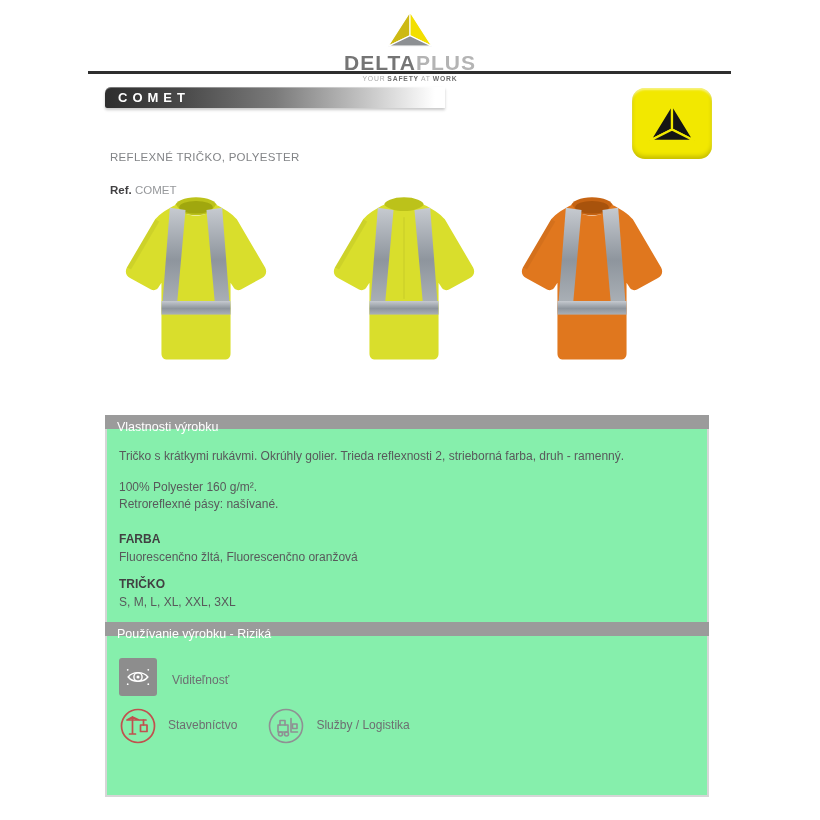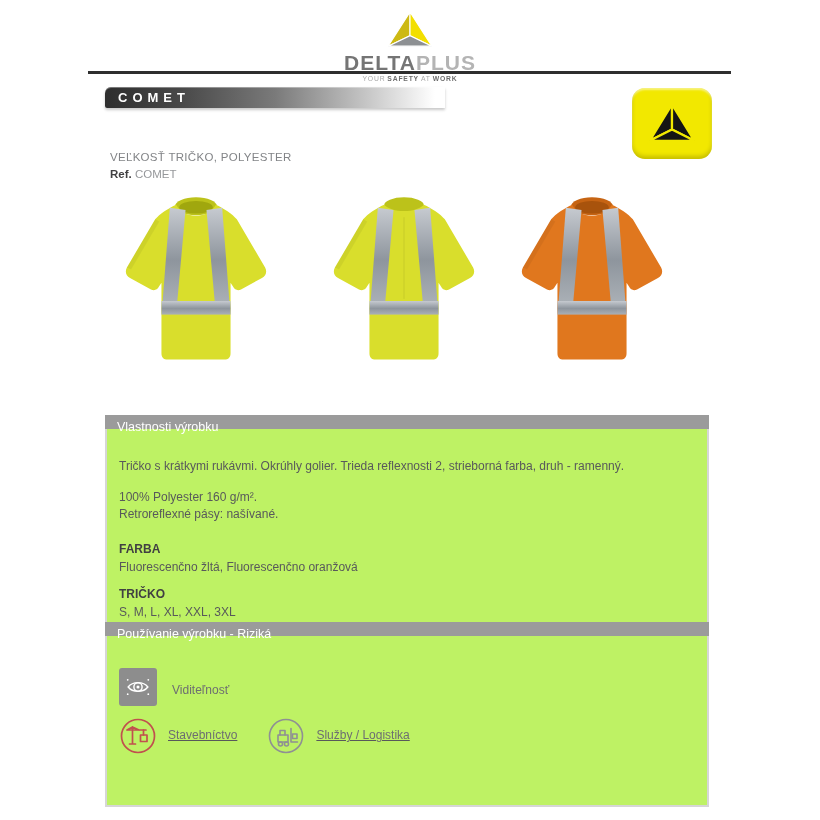--- a/index.html
+++ b/index.html
@@ -35,60 +35,60 @@
   
   .app-icon{
     position:absolute;left:632px;top:88px;width:80px;height:71px;
     background:#f2e800;border-radius:13px;
     display:flex;align-items:center;justify-content:center;
     box-shadow:inset 0 -3px 4px rgba(0,0,0,0.18), inset 0 2px 2px rgba(255,255,255,0.5);
   }
 
   
   .subtitle{position:absolute;left:110px;top:151px;font-size:11.5px;color:#828487;letter-spacing:0.3px;}
-  .refline{position:absolute;left:110px;top:168px;font-size:11.5px;}
+  .refline{position:absolute;left:110px;top:184px;font-size:11.5px;}
   .refline .ref-label{font-weight:bold;color:#414042;}
   .refline .ref-value{color:#96989b;}
 
   
   .shirt-fig{position:absolute;top:190px;width:168px;height:178px;margin:0;}
   .shirt-fig.pos-0{left:112px;}
   .shirt-fig.pos-1{left:320px;}
   .shirt-fig.pos-2{left:508px;}
   .shirt-body{fill:var(--shirt);}
   .shirt-collar{fill:var(--collar);}
   .shirt-collar-inner{fill:var(--collar-inner);}
 
   
   .panel{position:absolute;left:105px;width:604px;box-sizing:border-box;}
   .panel-header{
     height:14px;background:#9b9b9b;color:#ffffff;
     font-size:12.5px;line-height:25px;padding-left:12px;
   }
   .panel-body{
-    background:#bef264;border:2px solid #d6d6d6;border-top:none;
-    padding:26px 12px 12px;font-size:12px;color:#58595b;line-height:1.45;
+    background:#86efac;border:2px solid #d6d6d6;border-top:none;
+    padding:16px 12px 12px;font-size:12px;color:#58595b;line-height:1.45;
   }
   .panel.properties{top:415px;}
   .panel.properties .panel-body{min-height:126px;}
   .panel.usage{top:622px;}
   .panel.usage .panel-body{min-height:131px;}
 
   .desc{margin:3px 0 14px;}
   .material div{line-height:1.4;}
   .material{margin:0 0 18px;}
   .attr-label{font-weight:bold;color:#414042;margin-top:9px;}
   .attr-value{margin-top:1px;}
 
   
   .vis-row{display:flex;align-items:flex-end;margin:6px 0 11px;}
   .vis-icon{width:38px;height:38px;background:#8d8d8d;border-radius:3px;
     display:flex;align-items:center;justify-content:center;flex:0 0 auto;}
   .vis-label{margin-left:15px;padding-bottom:7px;color:#6d6e71;}
-  .risk-row{display:flex;text-decoration:underline;}
+  .risk-row{display:flex;}
   .risk{display:flex;align-items:center;}
   .risk + .risk{margin-left:30px;}
   .risk-label{margin-left:11px;color:#6d6e71;}
   .risk-icon{display:block;}
 </style>
 </head>
 <body>
 
 <svg width="0" height="0" style="position:absolute" aria-hidden="true">
   <defs>
@@ -119,21 +119,21 @@
   </div>
 
   <div class="app-icon">
     <svg width="56" height="48" viewBox="0 0 60 48">
       <polygon points="30,3 6,42 30,30" fill="#141414" stroke="#f2e800" stroke-width="2.4"></polygon>
       <polygon points="30,3 54,42 30,30" fill="#141414" stroke="#f2e800" stroke-width="2.4"></polygon>
       <polygon points="6,42 54,42 30,30" fill="#141414" stroke="#f2e800" stroke-width="2.4"></polygon>
     </svg>
   </div>
 
-  <div class="subtitle">VEĽKOSŤ TRIČKO, POLYESTER</div>
+  <div class="subtitle">REFLEXNÉ TRIČKO, POLYESTER</div>
   <div class="refline">
     <span class="ref-label">Ref.</span>
     <span class="ref-value">COMET</span>
   </div>
 
   <figure class="shirt-fig pos-0" style="--shirt: #d9de2c; --collar: #bcc21a; --collar-inner: #a0a70e;">
     <svg width="168" height="178" viewBox="0 0 160 170">
       <ellipse class="shirt-collar" cx="80" cy="15.5" rx="20" ry="8.5"></ellipse>
       <ellipse class="shirt-collar-inner" cx="80" cy="16.5" rx="16" ry="6"></ellipse>
       <path class="shirt-body" d="M61,14 C54,17 45,23 41,28 L14,74 C12,78 13,82 17,84 L37,95 C40,96.5 43,95.5 44.5,92.5 L47,88.5 L47,156 C47,160 49,162 53,162 L107,162 C111,162 113,160 113,156 L113,88.5 L115.5,92.5 C117,95.5 120,96.5 123,95 L143,84 C147,82 148,78 146,74 L119,28 C115,23 106,17 99,14 C95,21 88,24.5 80,24.5 C72,24.5 65,21 61,14 Z"></path>

